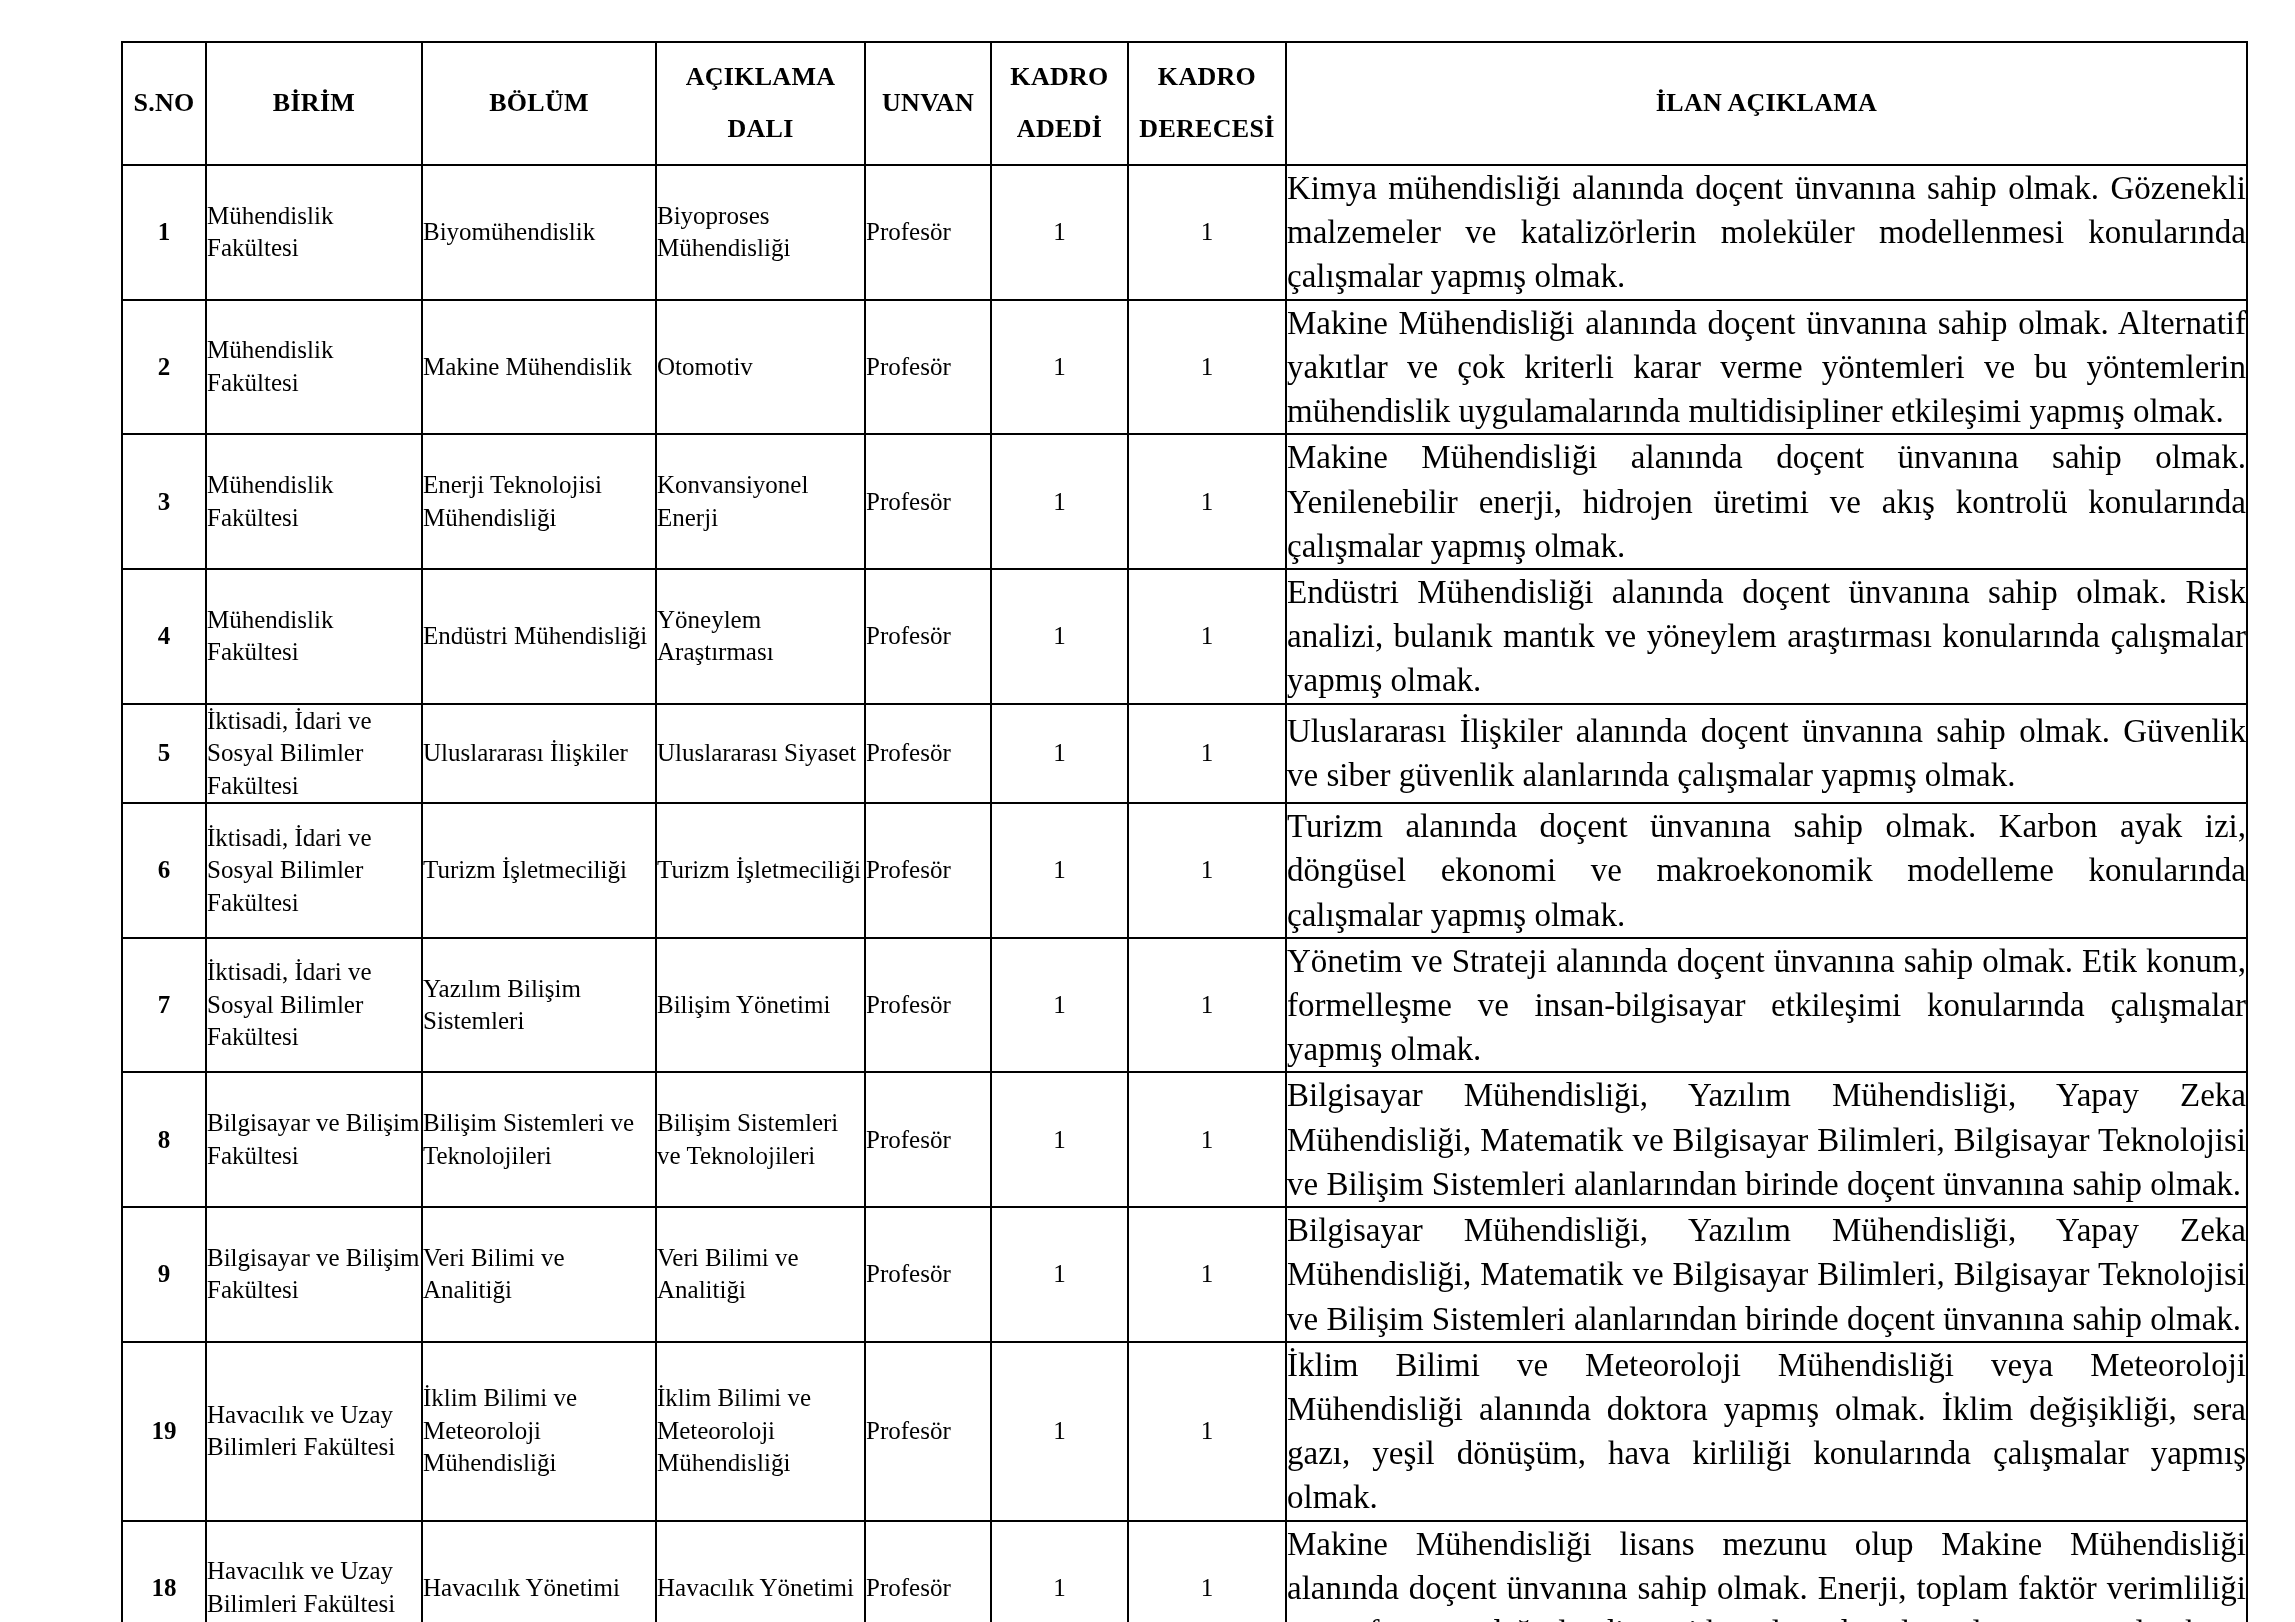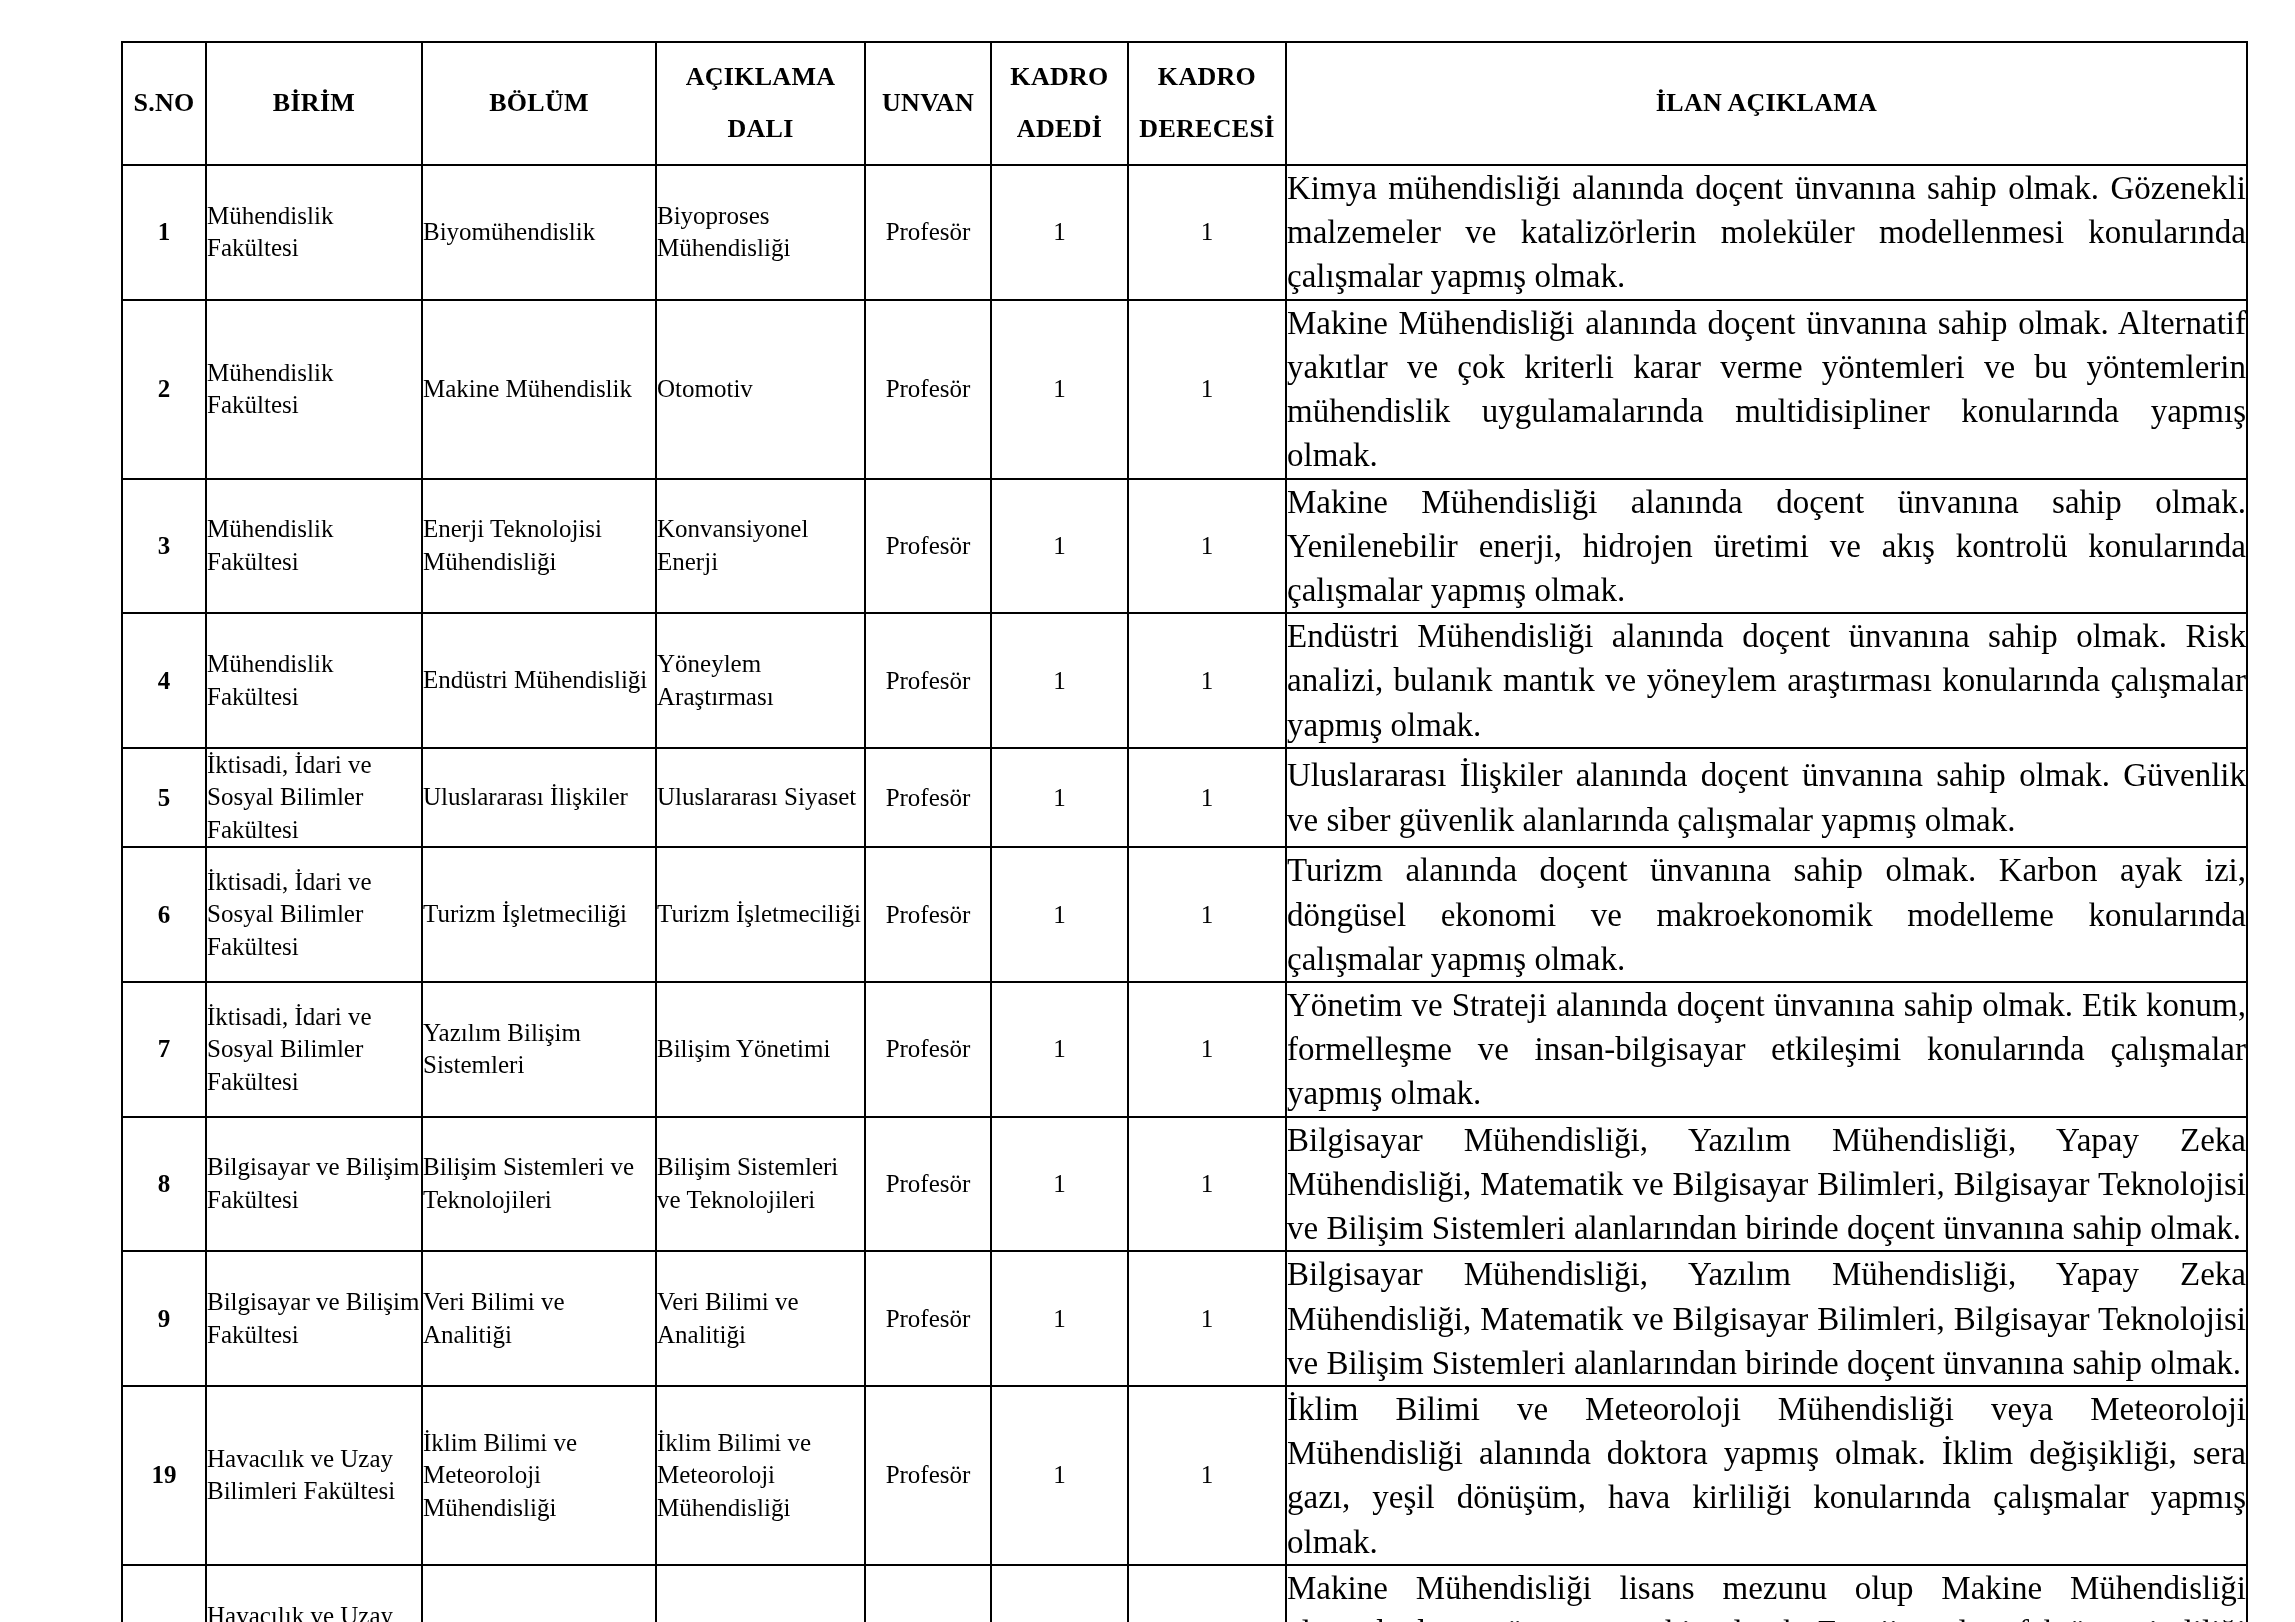--- a/index.html
+++ b/index.html
@@ -64,21 +64,20 @@
     vertical-align: middle;
   }
   td.birim, td.bolum, td.abd {
     text-align: left;
     font-size: 25px;
     line-height: 1.30;
     padding: 6.5px 7.9px 6.5px 10.5px;
     vertical-align: middle;
   }
   td.unvan {
-    text-align: center;
     font-size: 25px;
     vertical-align: middle;
   }
   td.adet, td.derece {
     text-align: center;
     font-size: 25px;
     vertical-align: middle;
   }
   td.aciklama {
     text-align: justify;
@@ -153,21 +152,21 @@
           <td class="aciklama">Kimya mühendisliği alanında doçent ünvanına sahip olmak. Gözenekli malzemeler ve katalizörlerin moleküler modellenmesi konularında çalışmalar yapmış olmak.</td>
         </tr>
         <tr>
           <td class="sno">2</td>
           <td class="birim">Mühendislik Fakültesi</td>
           <td class="bolum">Makine Mühendislik</td>
           <td class="abd">Otomotiv</td>
           <td class="unvan">Profesör</td>
           <td class="adet">1</td>
           <td class="derece">1</td>
-          <td class="aciklama">Makine Mühendisliği alanında doçent ünvanına sahip olmak. Alternatif yakıtlar ve çok kriterli karar verme yöntemleri ve bu yöntemlerin mühendislik uygulamalarında multidisipliner konularında yapmış olmak.</td>
+          <td class="aciklama">Makine Mühendisliği alanında doçent ünvanına sahip olmak. Alternatif yakıtlar ve çok kriterli karar verme yöntemleri ve bu yöntemlerin mühendislik uygulamalarında multidisipliner etkileşimi yapmış olmak.</td>
         </tr>
         <tr>
           <td class="sno">3</td>
           <td class="birim">Mühendislik Fakültesi</td>
           <td class="bolum">Enerji Teknolojisi Mühendisliği</td>
           <td class="abd">Konvansiyonel Enerji</td>
           <td class="unvan">Profesör</td>
           <td class="adet">1</td>
           <td class="derece">1</td>
           <td class="aciklama">Makine Mühendisliği alanında doçent ünvanına sahip olmak. Yenilenebilir enerji, hidrojen üretimi ve akış kontrolü konularında çalışmalar yapmış olmak.</td>

